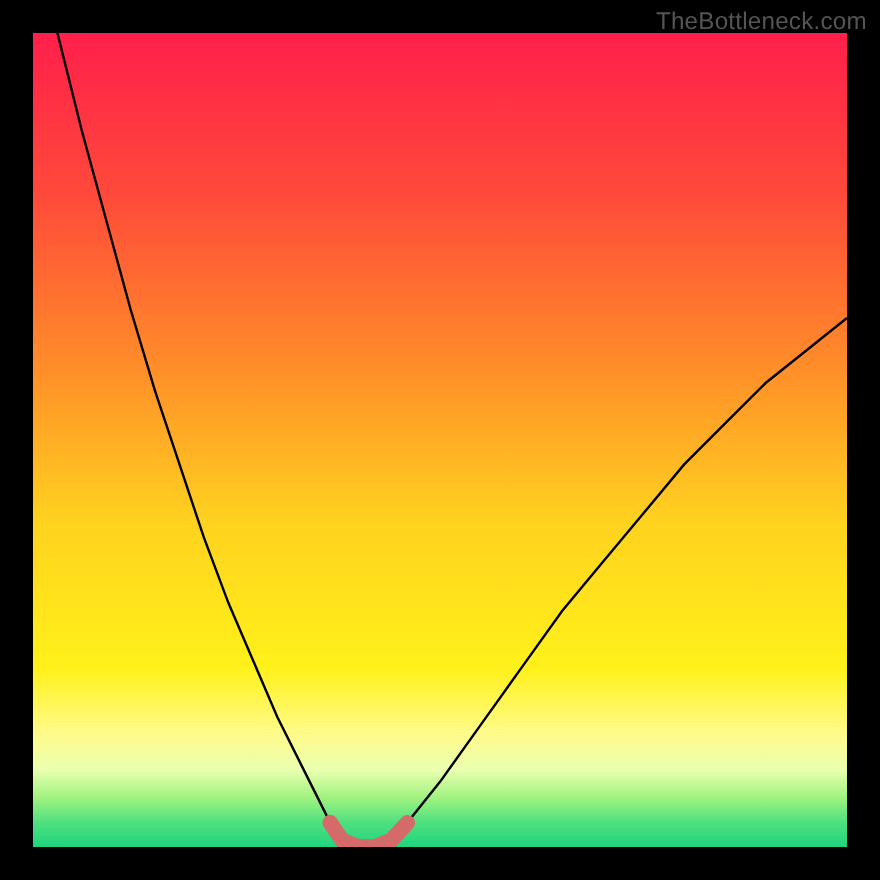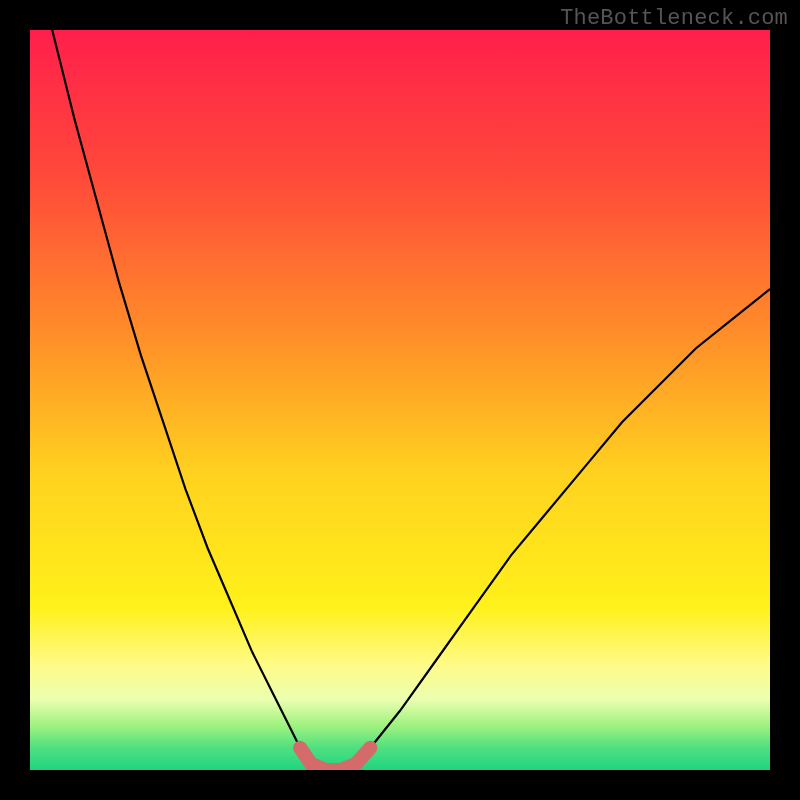--- a/index.html
+++ b/index.html
@@ -38,21 +38,20 @@
     height: 100%;
   }
   .watermark {
     position: absolute;
     top: 6px;
     right: 12px;
     color: #555;
     font-size: 22px;
     letter-spacing: 0.2px;
     user-select: none;
-    font-family: Liberation Mono, monospace;
   }
 </style>
 </head>
 <body>
 
 <div class="frame">
 
   <div class="plot">
 
     <svg class="gradient" viewBox="0 0 740 740" preserveAspectRatio="none">

